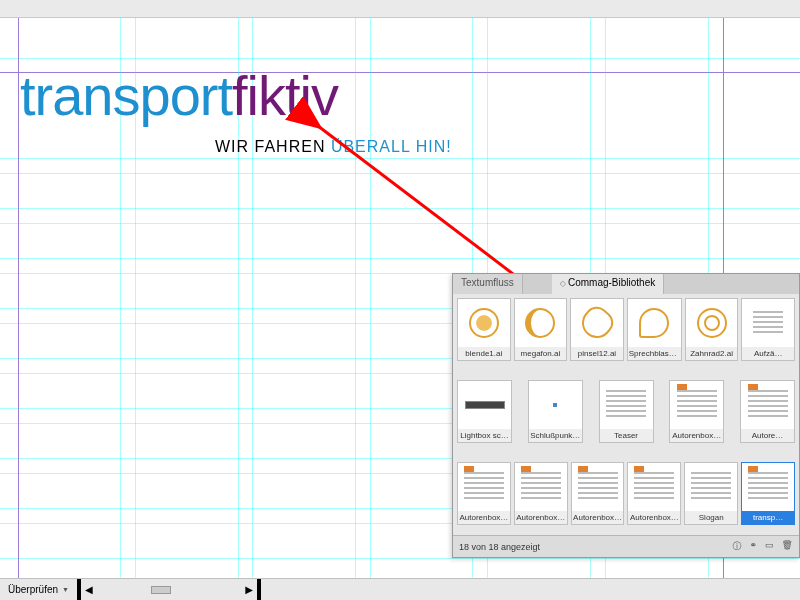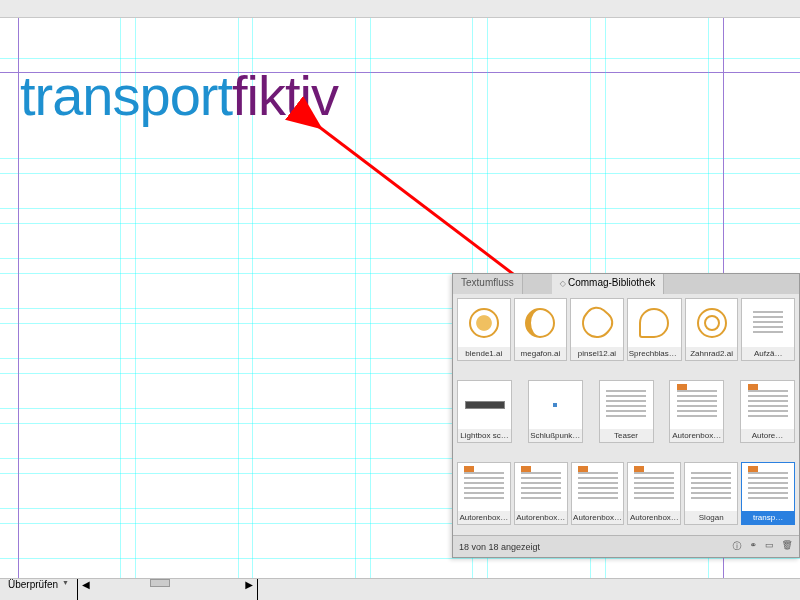--- a/index.html
+++ b/index.html
@@ -164,25 +164,25 @@
     left:0; right:0; bottom:0;
     height: 22px;
     background: #e8e8e8;
     border-top: 1px solid #c0c0c0;
     display: flex;
     align-items: center;
     font-size: 10px;
     color: #000;
   }
   .status-bar .box {
-    border-right: 1px solid #000000;
+    border-right: 4px solid #000000;
     padding: 0 8px;
     height: 100%;
     display: flex;
-    align-items: flex-start;
+    align-items: center;
   }
   .tri { font-size:7px; color:#555; margin-left:4px; }
 
   
   .ic {
     width: 30px; height: 30px;
     border: 2px solid #e0a030;
     border-radius: 50%;
     position: relative;
   }
@@ -242,20 +242,23 @@
   <div class="guide v" style="left:472px"></div>
   <div class="guide v" style="left:487px"></div>
   <div class="guide v" style="left:590px"></div>
   <div class="guide v" style="left:605px"></div>
   <div class="guide v" style="left:708px"></div>
   <div class="guide v purple" style="left:723px"></div>
 
   <div class="logo">
     <span class="a">transport</span><span class="b">fiktiv</span>
   </div>
+  <div class="tagline">
+    <span class="a">WIR FAHREN </span><span class="b">ÜBERALL HIN!</span>
+  </div>
 </div>
 
 <svg class="arrow-svg">
   <defs>
     <marker id="ah" markerWidth="12" markerHeight="10" refX="2" refY="5" orient="auto">
       <polygon points="12,0 0,5 12,10" fill="#ff0000"></polygon>
     </marker>
   </defs>
   <line x1="785" y1="480" x2="318" y2="126" stroke="#ff0000" stroke-width="3" marker-end="url(#ah)"></line>
 </svg>

